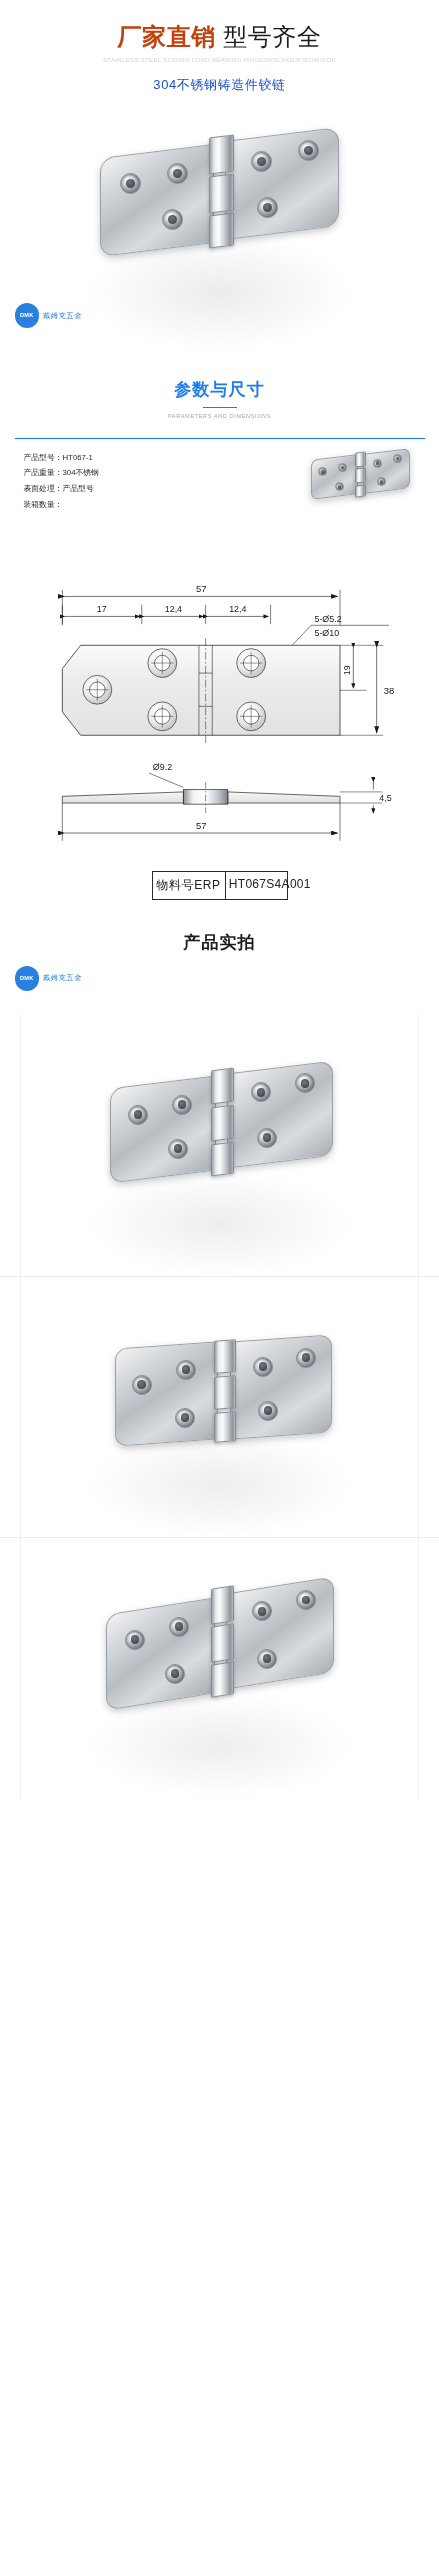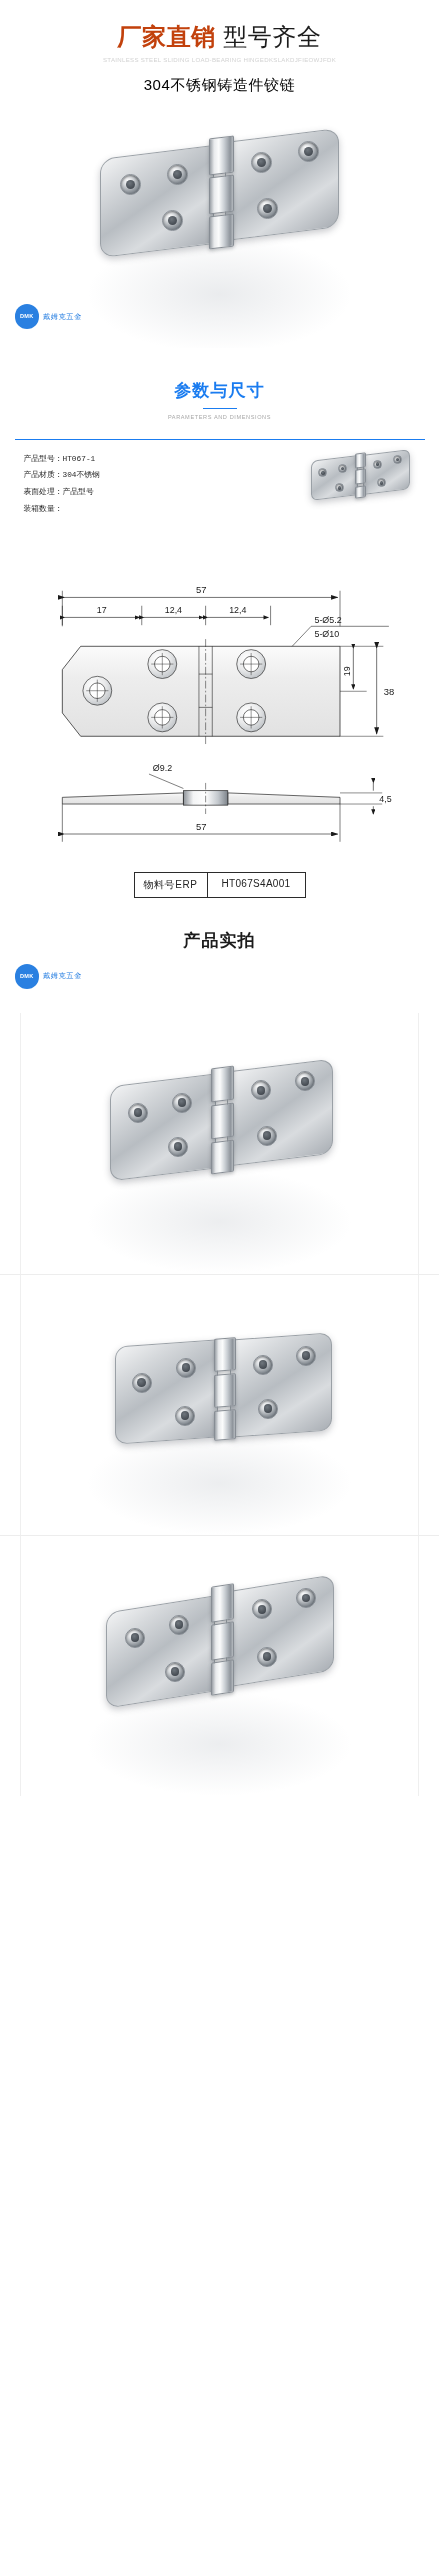--- a/index.html
+++ b/index.html
@@ -26,22 +26,22 @@
   .hero-title .dark { color:#1c1c1c; font-weight:normal; }
   .hero-sub {
     margin-top:5px;
     font-size:6.1px;
     letter-spacing:0.3px;
     color:#d2d2d2;
     white-space:nowrap;
   }
   .hero-name {
     margin-top:12.8px;
-    font-size:15px;
-    color:#000000;
+    font-size:13px;
+    color:#1d4ed8;
     letter-spacing:0.6px;
   }
 
   
   .hero-photo {
     position:relative;
     width:439px;
     height:245px;
     margin-top:7.8px;
   }
@@ -126,41 +126,41 @@
   .spec-wrap {
     margin:19px 14.5px 0 14.5px;
     border-top:1.1px solid #1a7cf0;
     position:relative;
     padding:11px 0 10px 0;
     min-height:100px;
   }
   .spec-list { font-size:7.8px; line-height:2.0; color:#2a2a2a; padding-left:9px; }
   .spec-row { white-space:nowrap; }
   .spec-key { color:#2a2a2a; }
-  .spec-val { color:#2a2a2a;font-family:Liberation Mono, monospace; }
+  .spec-val { color:#2a2a2a; }
   .spec-usage { padding-left:9px; font-size:7.8px; line-height:2.0; color:#2a2a2a; }
   .spec-usage .line2 { padding-left:46px; }
 
   .spec-thumb {
     position:absolute;
     right:10px; top:3.3px;
     width:106px; height:70px;
   }
 
   
   .drawing { margin:14.5px 0 0 0; position:relative; width:437px; height:311px; }
   .drawing svg { display:block; }
 
   
   .erp {
     margin:7.8px auto 0;
-    width:172px;
+    width:136px;
     display:flex;
     border:0.6px solid #2b2b2b;
-    font-size:10px;
+    font-size:12px;
   }
   .erp-label {
     flex:0 0 73px;
     padding:5px 3.3px;
     text-align:center;
     border-right:0.6px solid #2b2b2b;
     letter-spacing:0.6px;
   }
   .erp-value {
     flex:1;
@@ -234,21 +234,21 @@
     <div class="rule"></div>
     <div class="en">PARAMETERS AND DIMENSIONS</div>
   </div>
 
   <div class="spec-wrap">
     <div class="spec-list">
       <div class="spec-row">
         <span class="spec-key">产品型号：</span><span class="spec-val">HT067-1</span>
       </div>
       <div class="spec-row">
-        <span class="spec-key">产品材质：</span><span class="spec-val">304不锈钢</span>
+        <span class="spec-key">产品重量：</span><span class="spec-val">304不锈钢</span>
       </div>
       <div class="spec-row">
         <span class="spec-key">表面处理：</span><span class="spec-val">产品型号</span>
       </div>
       <div class="spec-row">
         <span class="spec-key">装箱数量：</span><span class="spec-val"></span>
       </div>
     </div>
     <div class="spec-usage">
     </div>

